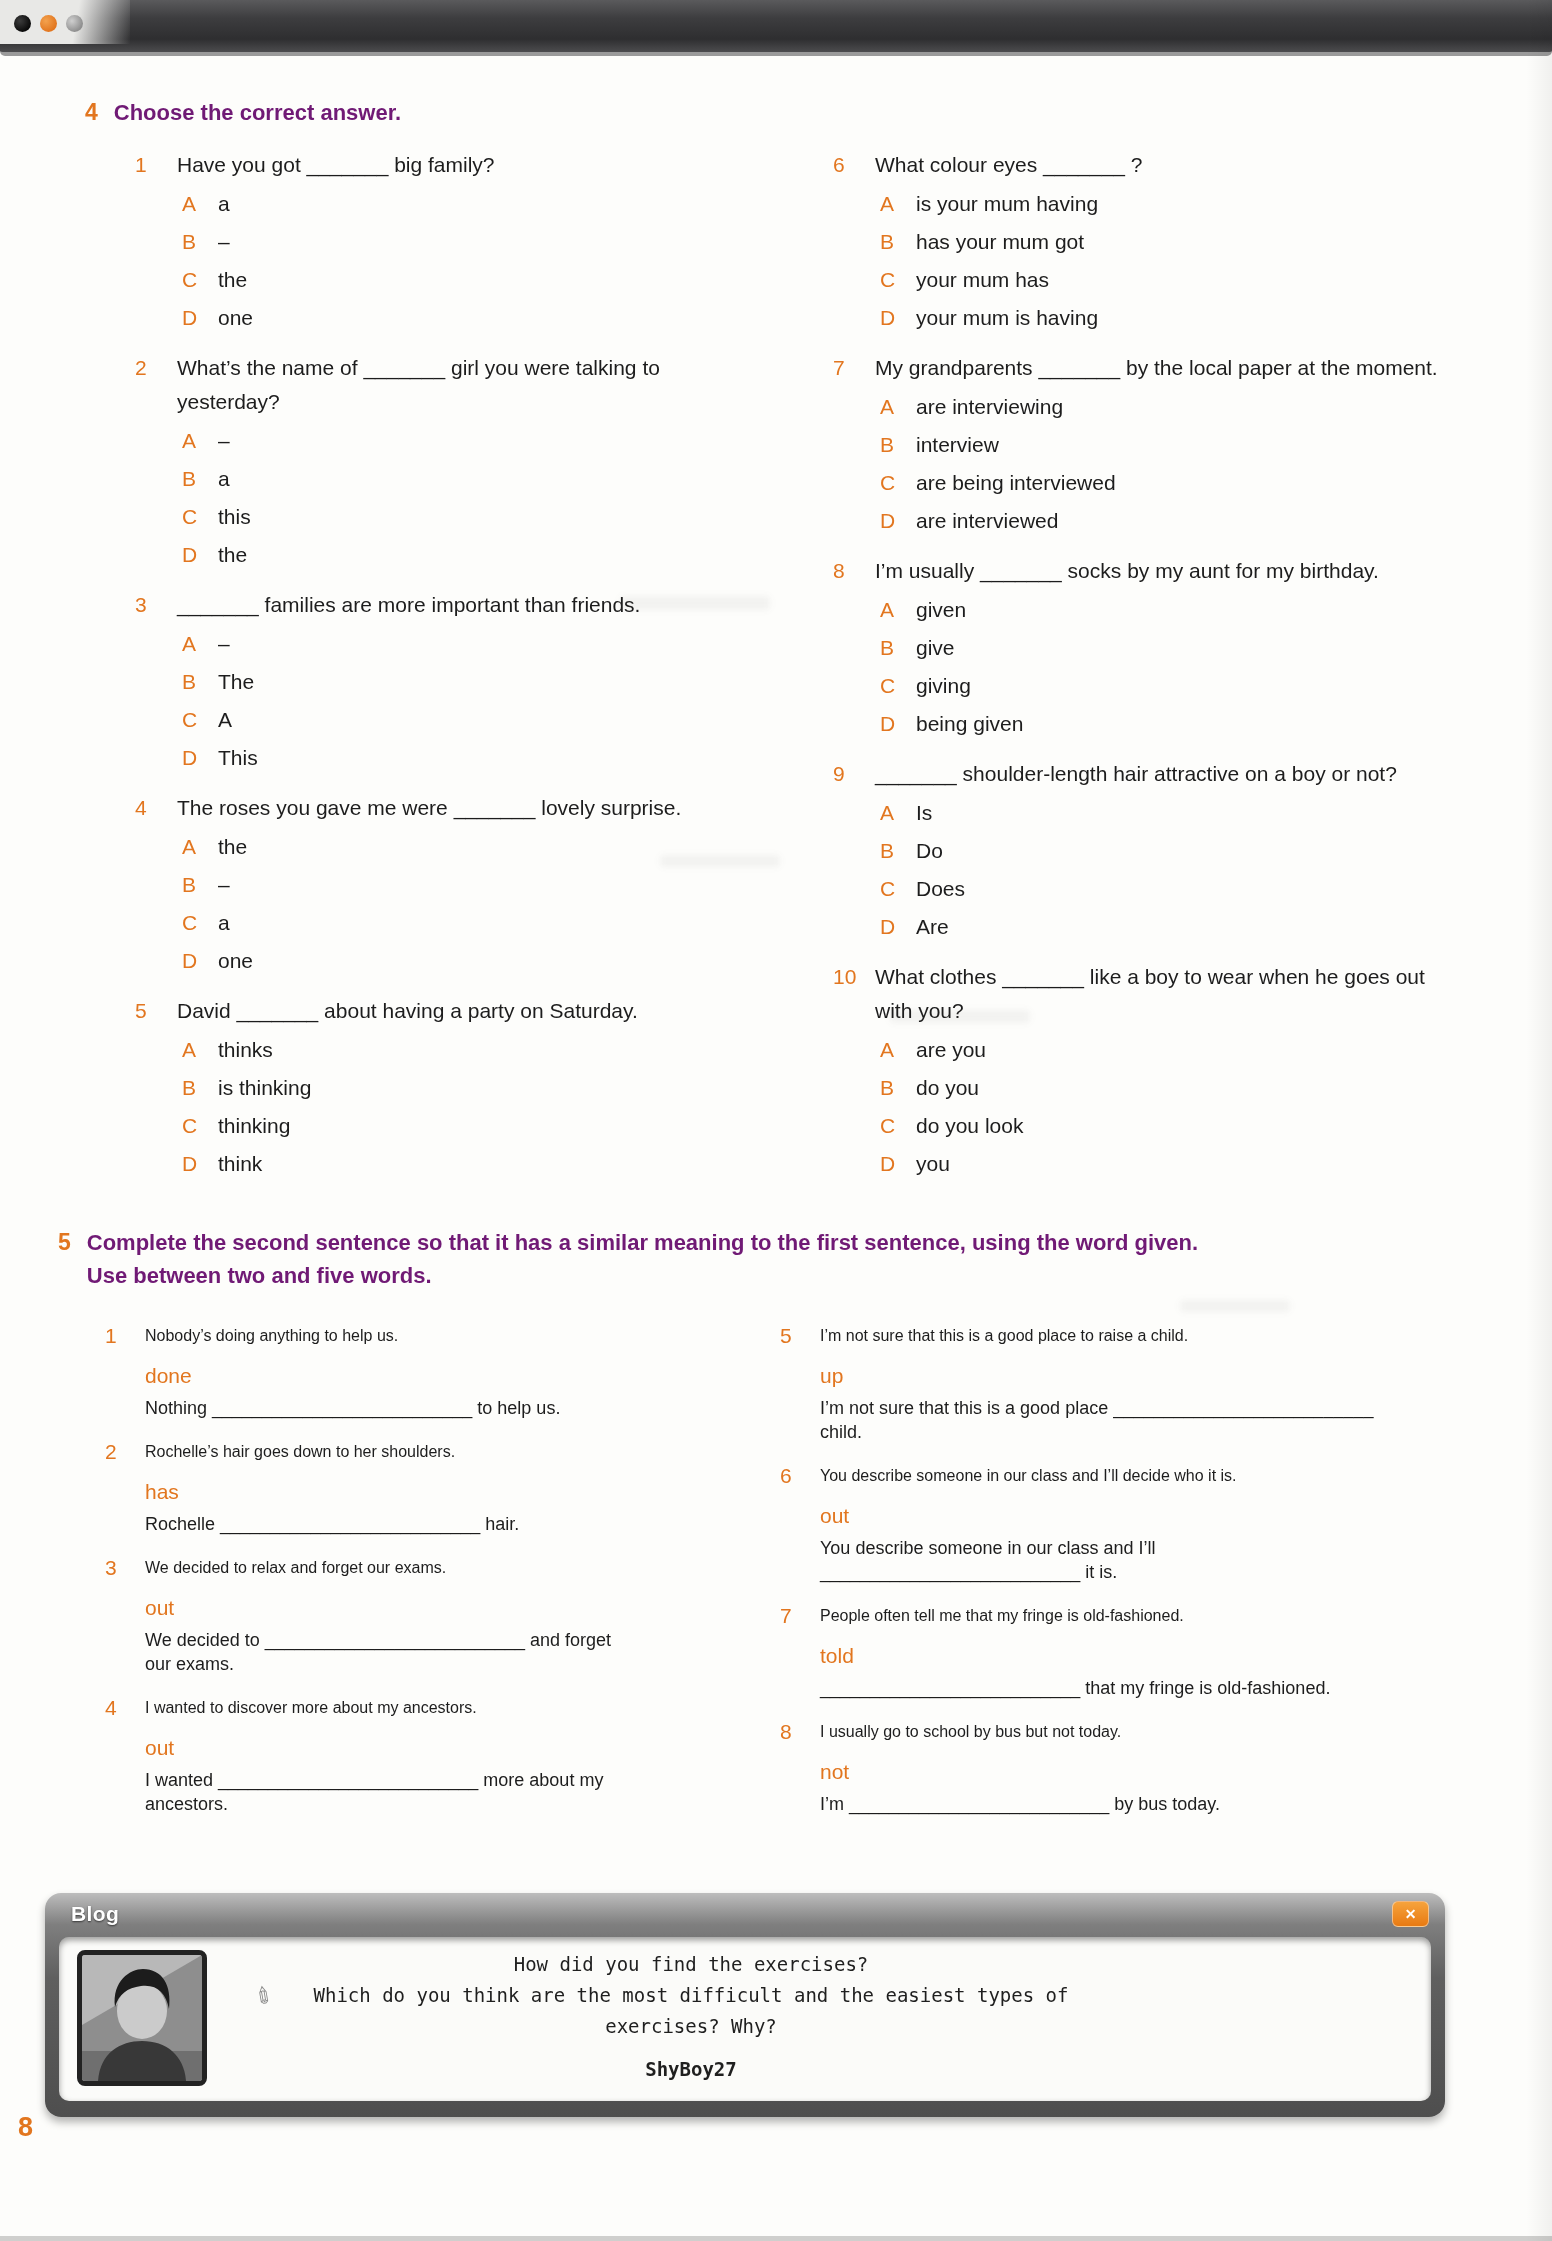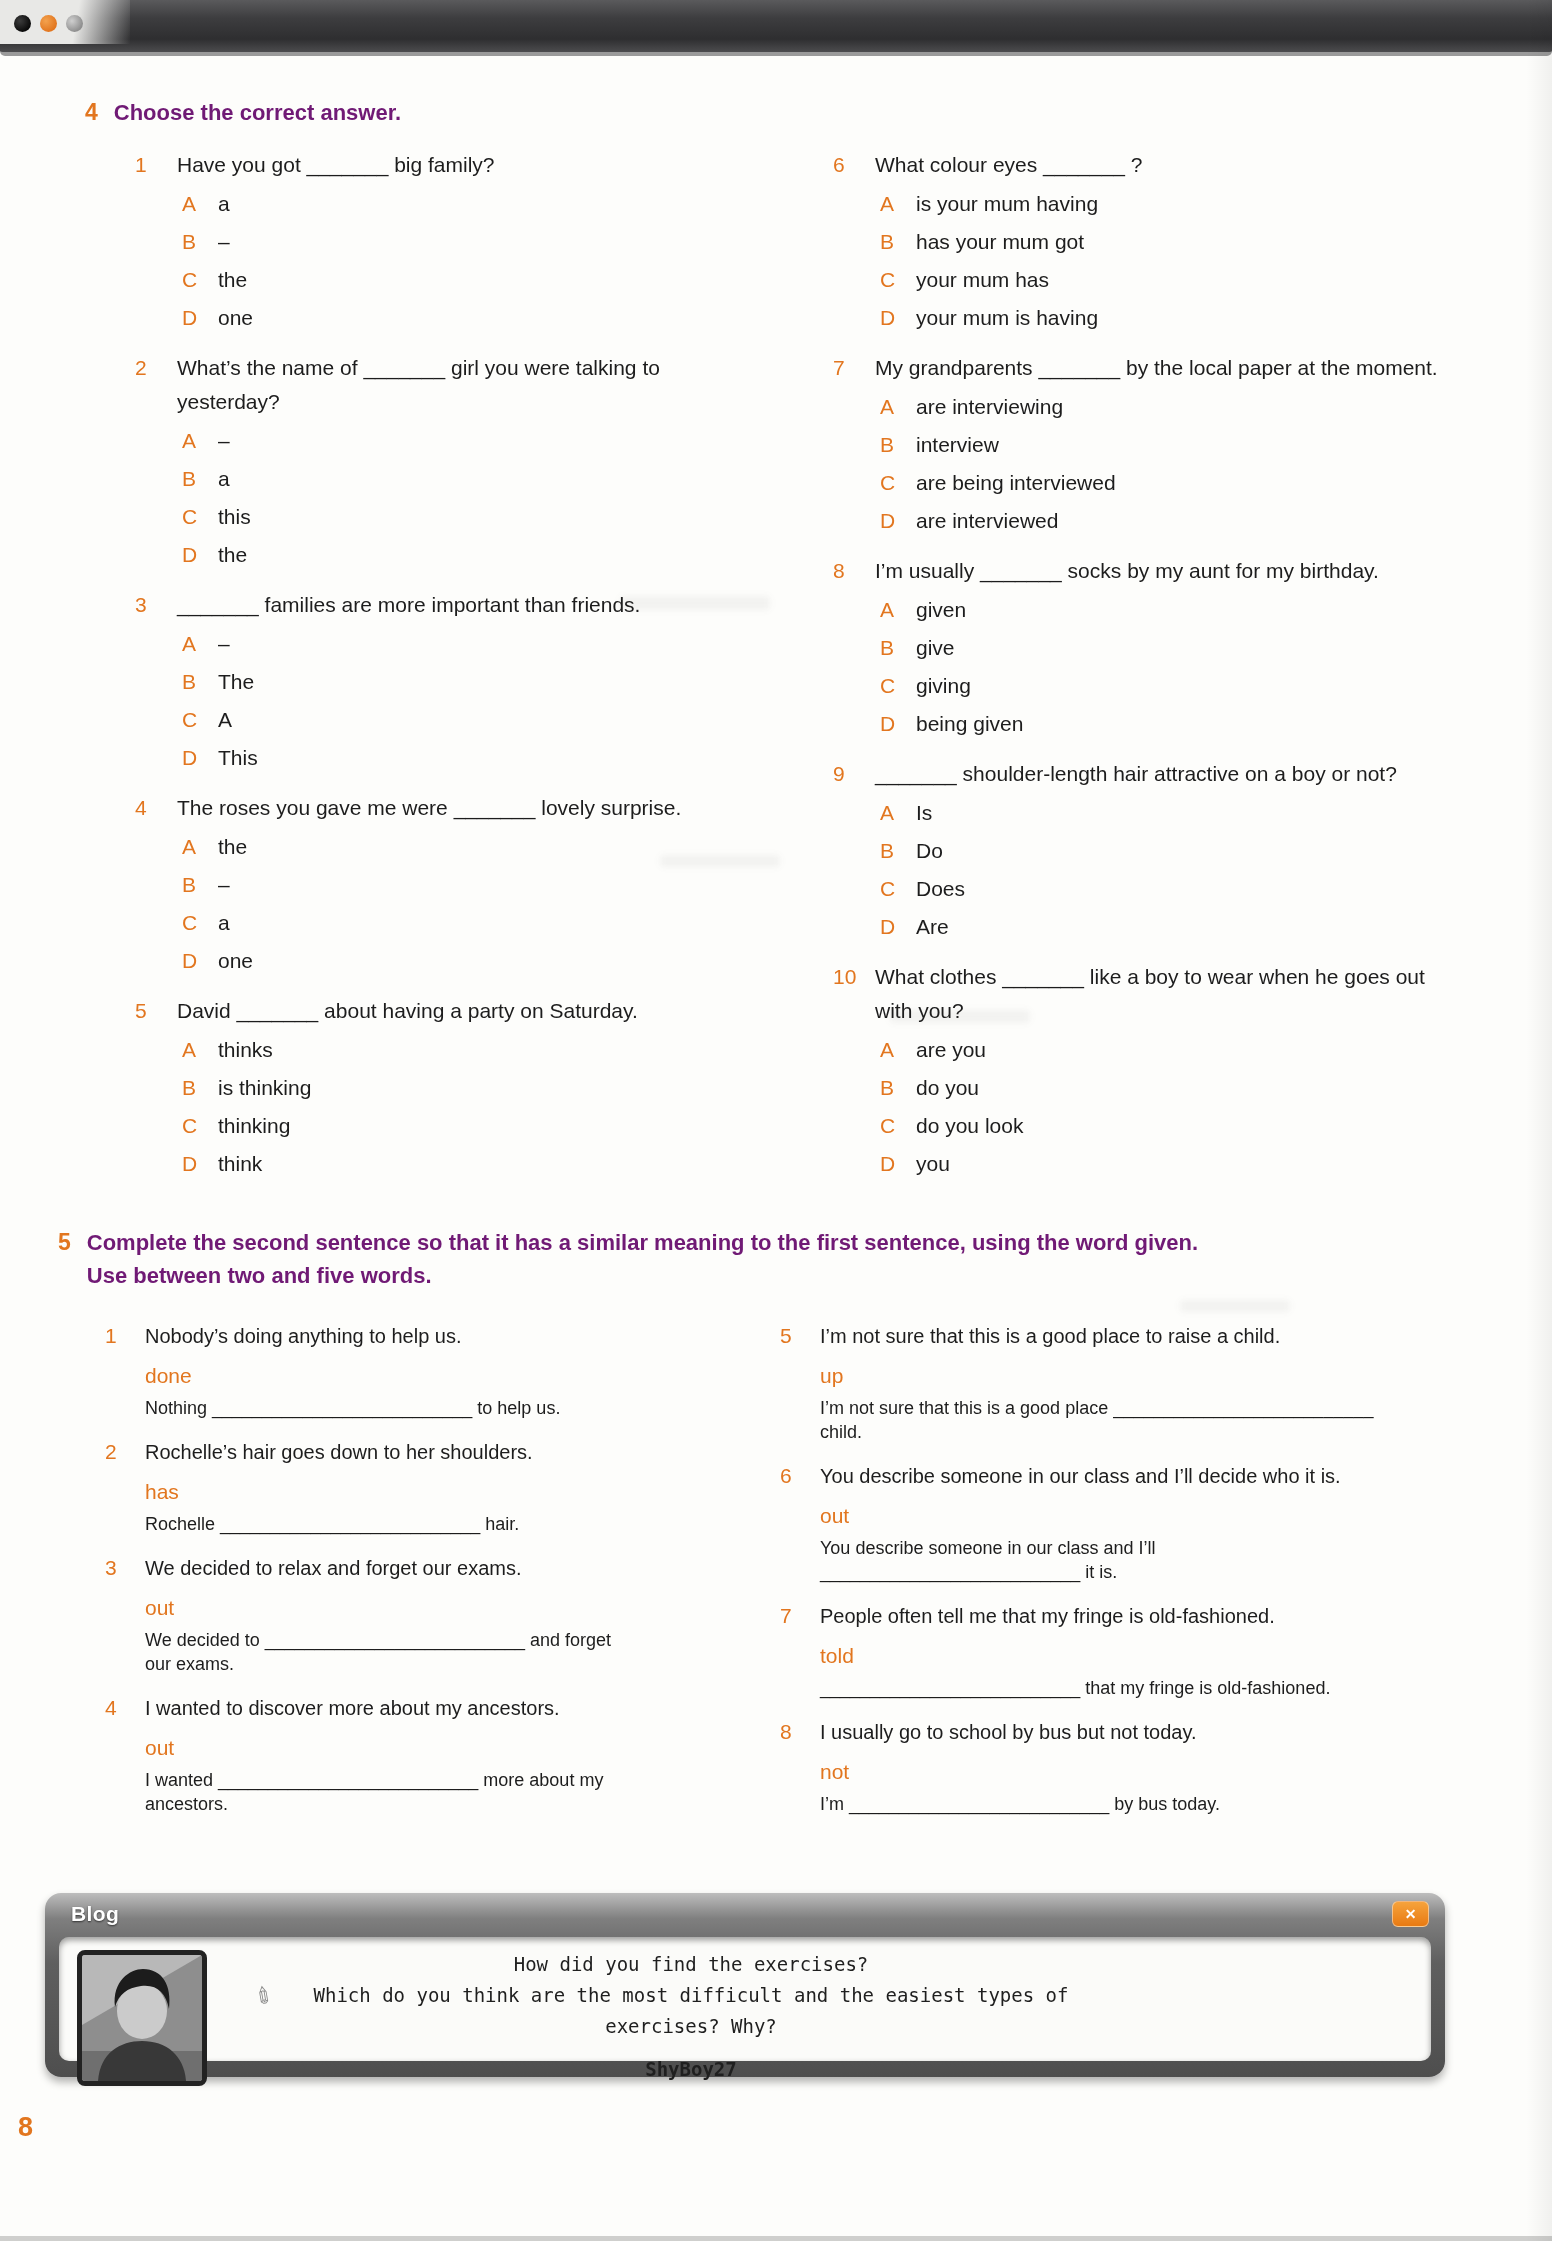--- a/index.html
+++ b/index.html
@@ -45,26 +45,26 @@
   .opts{margin-left:47px;margin-top:3px;}
   .opt{display:grid;grid-template-columns:36px 1fr;}
   .opt-letter{color:var(--accent);font-size:21px;line-height:38px;}
   .opt-text{font-size:21px;line-height:38px;}
   
   .icol{position:absolute;top:1316px;}
   #ex5-left{left:105px;width:510px;}
   #ex5-right{left:780px;width:620px;}
   .item{display:grid;grid-template-columns:40px 1fr;margin-bottom:12px;}
   .i-num{color:var(--accent);font-size:21px;line-height:40px;}
-  .i-first{font-size:20px;line-height:40px;}
+  .i-first{font-size:16px;line-height:40px;}
   .i-word{color:var(--accent);font-size:21px;line-height:40px;}
   .i-second{font-size:18px;line-height:24px;}
   
   .blog{
-    position:absolute;left:45px;top:1893px;width:1400px;height:184px;border-radius:16px;
+    position:absolute;left:45px;top:1893px;width:1400px;height:224px;border-radius:16px;
     background:linear-gradient(180deg,#bdbdbd 0%,#7f7f7f 14%,#5f5f5f 38%,#4e4e4e 100%);
     box-shadow:0 5px 8px rgba(0,0,0,.3);
   }
   .blog-label{
     position:absolute;left:26px;top:9px;color:#fff;font-weight:700;font-size:21px;
     letter-spacing:.4px;text-shadow:0 1px 2px rgba(0,0,0,.6);
   }
   .blog-close{
     position:absolute;right:16px;top:8px;width:37px;height:26px;border-radius:6px;
     background:linear-gradient(#f6a33c,#e87a12);border:1px solid rgba(255,255,255,.45);

